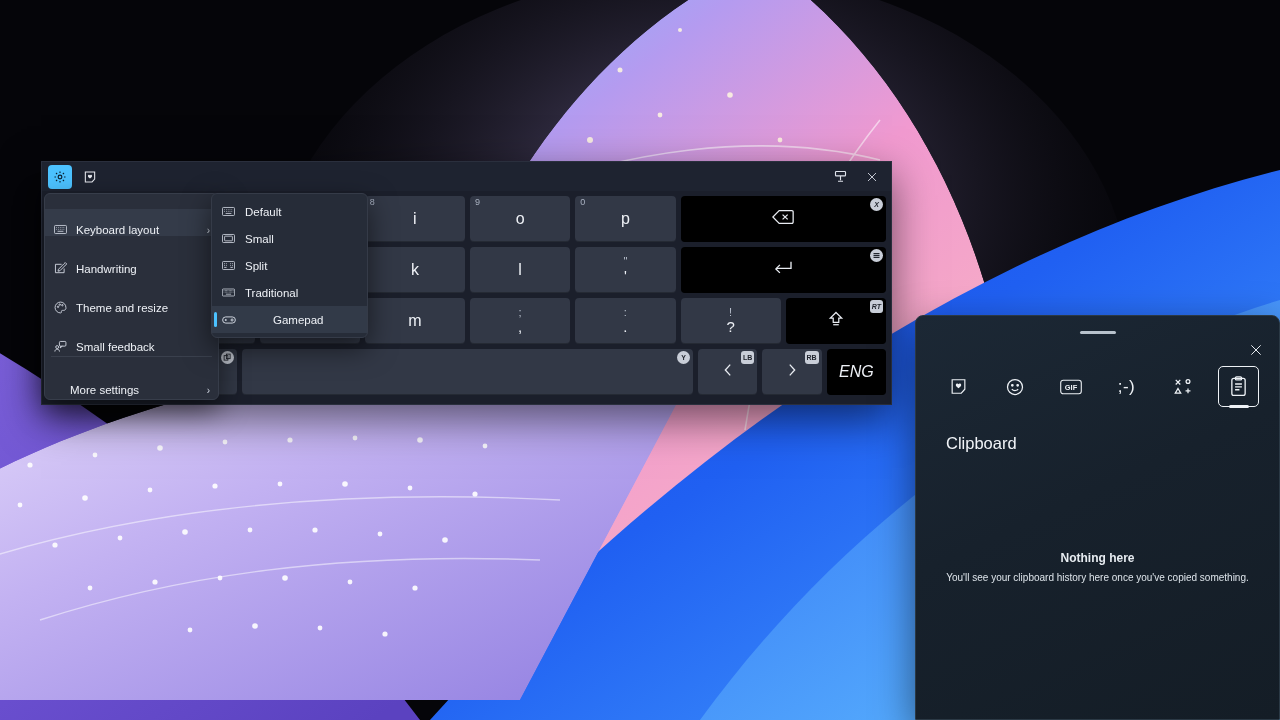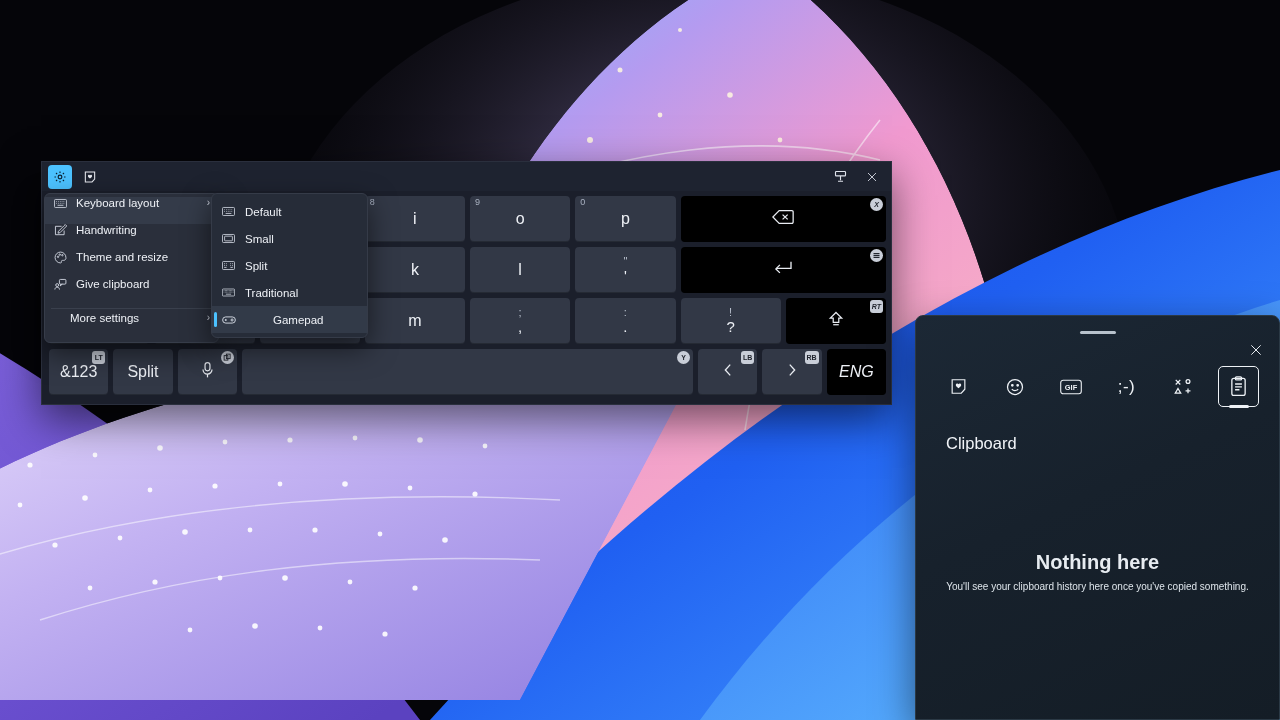--- a/index.html
+++ b/index.html
@@ -82,23 +82,24 @@
   #settings-menu {
     position:absolute; left:44px; top:193px; width:175px;
     background:#2a2f3b;
     border:1px solid #373d4a;
     border-radius:6px;
     box-shadow:0 10px 28px rgba(0,0,0,.55);
     padding:3px 0;
     z-index:20;
   }
   .mitem {
-    height:27px; display:flex; align-items:flex-start;
+    height:27px; display:flex; align-items:flex-end;
     padding:0 8px 0 9px; color:#eef1f6; font-size:11.5px;
     position:relative;
+    margin-top:12px;
   }
   .mitem .mic { width:18px; display:flex; align-items:center; color:#dbe0ea; }
   .mitem .mlabel { flex:1; padding-left:4px; }
   .mitem .chev { color:#cfd5e0; font-size:10px; }
   .mitem.hl { background:#343b49; }
   .msep { height:1px; background:#3a404d; margin:3px 6px; }
 
   
   #layout-submenu {
     position:absolute; left:211px; top:193px; width:157px;
@@ -156,21 +157,21 @@
     background:#eef2f6; border-radius:2px;
   }
   #clip-heading {
     position:absolute; left:30px; top:118px;
     font-size:16.5px; color:#f1f4f8;
   }
   #clip-empty {
     position:absolute; left:0; right:0; top:235px;
     text-align:center; color:#e7ecf1;
   }
-  #clip-empty .t1 { font-size:20px; font-weight:bold; margin-bottom:6px; }
+  #clip-empty .t1 { font-size:12px; font-weight:bold; margin-bottom:6px; }
   #clip-empty .t2 { font-size:10px; line-height:1.35; padding:0 21px; color:#dde4ea; }
 </style>
 </head>
 <body>
 
 <div id="wallpaper">
   <svg viewBox="0 0 1280 720" preserveAspectRatio="none">
     <defs>
       <linearGradient id="gArc" x1="0.15" y1="0" x2="0.85" y2="1">
         <stop offset="0%" stop-color="#7fb7ff"></stop>
@@ -548,21 +549,21 @@
   </div>
   <div class="mitem">
     <span class="mic">
       <svg width="13" height="13" viewBox="0 0 18 18" fill="none" stroke="currentColor" stroke-width="1.2">
         <rect x="7.5" y="2" width="9" height="6.5" rx="1.4"></rect>
           <path d="M9.5 8.5L8.5 11l3-2.5"></path>
         <circle cx="4.4" cy="9.8" r="2"></circle>
           <path d="M1.2 16c0-2 1.4-3.2 3.2-3.2S7.6 14 7.6 16"></path>
       </svg>
     </span>
-    <span class="mlabel">Give clipboard</span>
+    <span class="mlabel">Small feedback</span>
   </div>
   <div class="msep"></div>
   <div class="mitem">
     <span class="mlabel" style="padding-left:16px">More settings</span>
     <span class="chev">›</span>
   </div>
 </div>
 
 <div id="layout-submenu">
   <div class="sitem">

